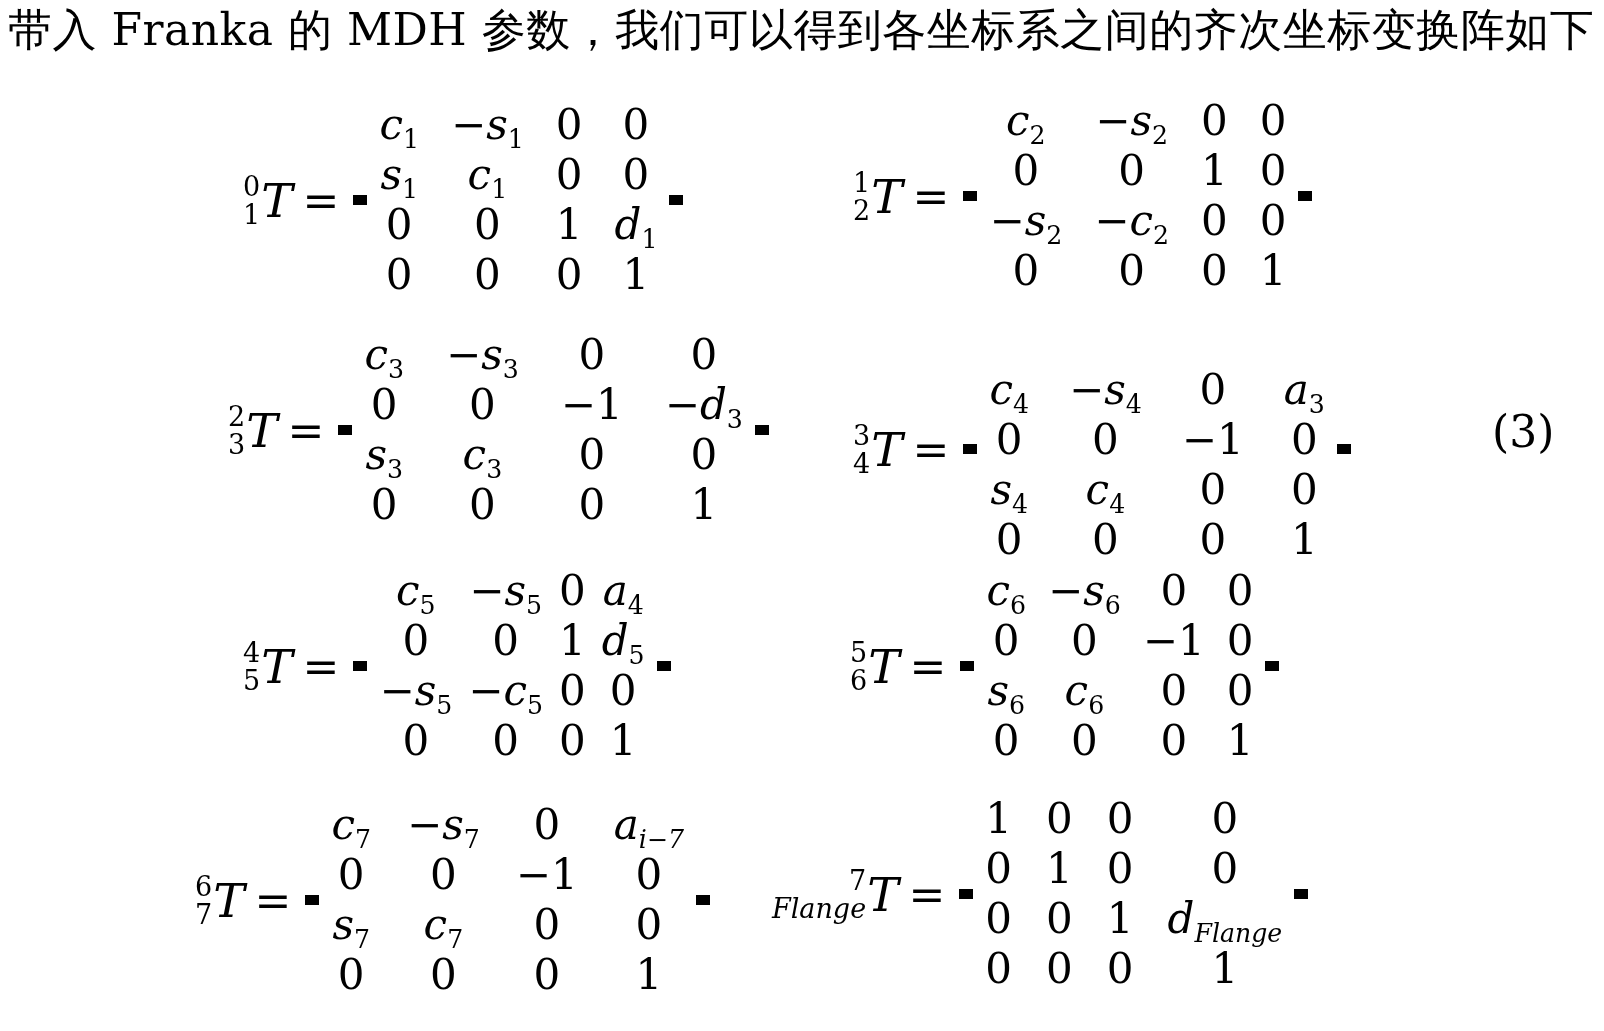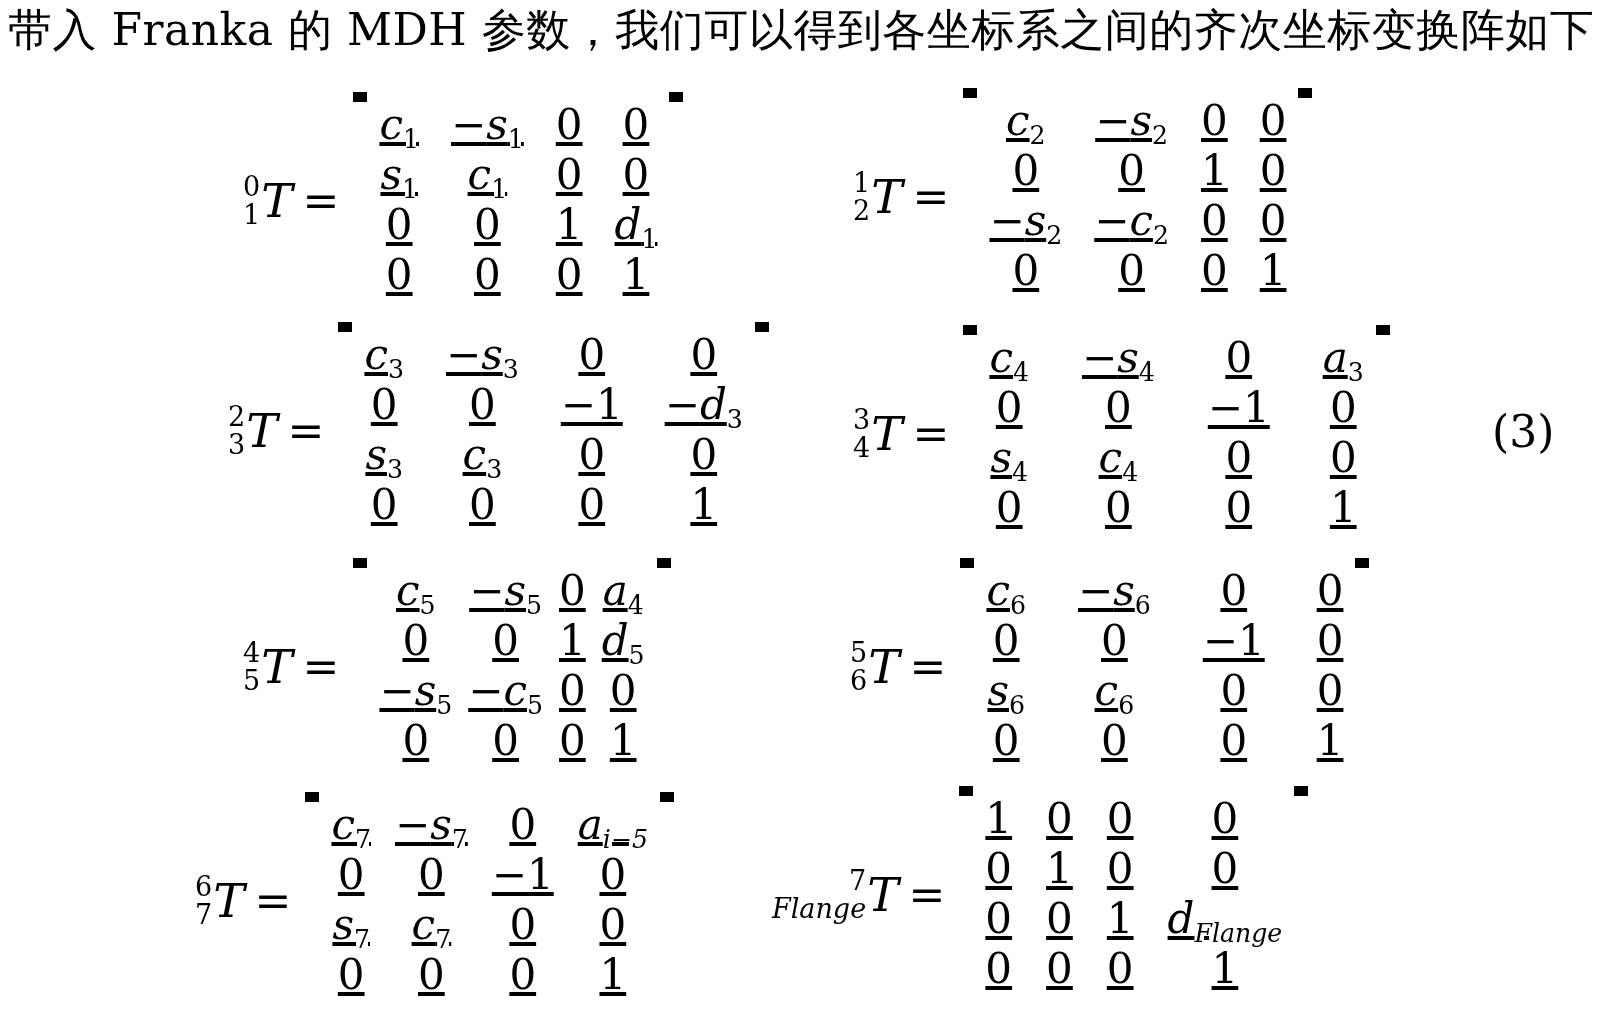--- a/index.html
+++ b/index.html
@@ -41,21 +41,21 @@
     margin-right: 1px;
   }
   .symbol {
     font-size: 47px;
     line-height: 1;
   }
   .equals {
     font-size: 44px;
     margin: 0 14px 0 10px;
   }
-  .matrix { display: flex; align-items: flex-start; text-decoration: underline; }
+  .matrix { display: flex; align-items: center; }
   .bracket { width: 14px; border: 0 solid #000; flex: 0 0 auto; }
   .bracket.left  { border-left-width: 5px;  border-top-width: 5px; border-bottom-width: 5px; }
   .bracket.right { border-right-width: 5px; border-top-width: 5px; border-bottom-width: 5px; }
   .cells {
     display: grid;
     grid-template-columns: repeat(4, auto);
     column-gap: 32px;
     padding: 8px 12px;
     align-items: center;
   }
@@ -184,21 +184,21 @@
     <span class="eq-label">
       <span class="prescripts">
         <span>3</span>
         <span>4</span>
       </span>
       <span class="symbol"><i>T</i></span>
     </span>
     <span class="equals">=</span>
     <div class="matrix">
       <div class="bracket left"></div>
-      <div class="cells" style="column-gap:53px;">
+      <div class="cells" style="column-gap:40px;margin-top:32px;">
           <span class="cell"><i>c</i><sub>4</sub></span>
           <span class="cell">−<i>s</i><sub>4</sub></span>
           <span class="cell">0</span>
           <span class="cell"><i>a</i><sub>3</sub></span>
           <span class="cell">0</span>
           <span class="cell">0</span>
           <span class="cell">−1</span>
           <span class="cell">0</span>
           <span class="cell"><i>s</i><sub>4</sub></span>
           <span class="cell"><i>c</i><sub>4</sub></span>
@@ -252,21 +252,21 @@
     <span class="eq-label">
       <span class="prescripts">
         <span>5</span>
         <span>6</span>
       </span>
       <span class="symbol"><i>T</i></span>
     </span>
     <span class="equals">=</span>
     <div class="matrix">
       <div class="bracket left"></div>
-      <div class="cells" style="column-gap:52px;">
+      <div class="cells" style="column-gap:22px;">
           <span class="cell"><i>c</i><sub>6</sub></span>
           <span class="cell">−<i>s</i><sub>6</sub></span>
           <span class="cell">0</span>
           <span class="cell">0</span>
           <span class="cell">0</span>
           <span class="cell">0</span>
           <span class="cell">−1</span>
           <span class="cell">0</span>
           <span class="cell"><i>s</i><sub>6</sub></span>
           <span class="cell"><i>c</i><sub>6</sub></span>
@@ -285,25 +285,25 @@
     <span class="eq-label">
       <span class="prescripts">
         <span>6</span>
         <span>7</span>
       </span>
       <span class="symbol"><i>T</i></span>
     </span>
     <span class="equals">=</span>
     <div class="matrix">
       <div class="bracket left"></div>
-      <div class="cells" style="column-gap:24px;">
+      <div class="cells" style="column-gap:36px;">
           <span class="cell"><i>c</i><sub>7</sub></span>
           <span class="cell">−<i>s</i><sub>7</sub></span>
           <span class="cell">0</span>
-          <span class="cell"><i>a</i><sub><i>i−5</i></sub></span>
+          <span class="cell"><i>a</i><sub><i>i−7</i></sub></span>
           <span class="cell">0</span>
           <span class="cell">0</span>
           <span class="cell">−1</span>
           <span class="cell">0</span>
           <span class="cell"><i>s</i><sub>7</sub></span>
           <span class="cell"><i>c</i><sub>7</sub></span>
           <span class="cell">0</span>
           <span class="cell">0</span>
           <span class="cell">0</span>
           <span class="cell">0</span>

